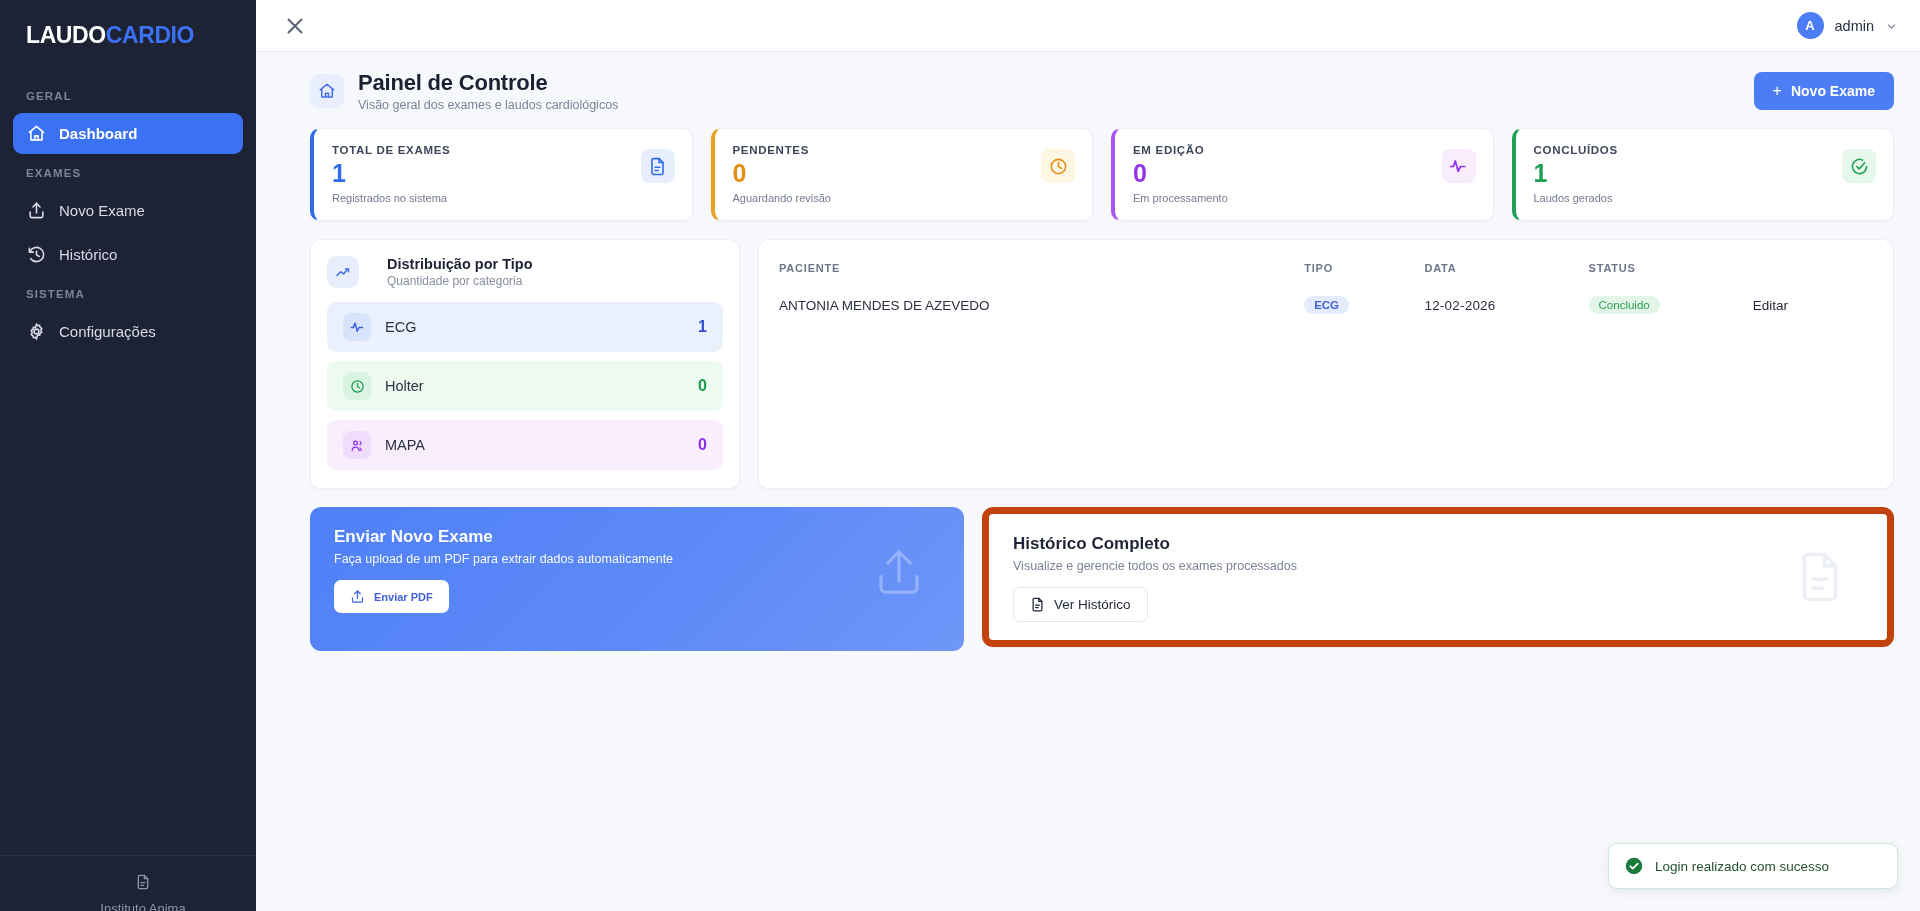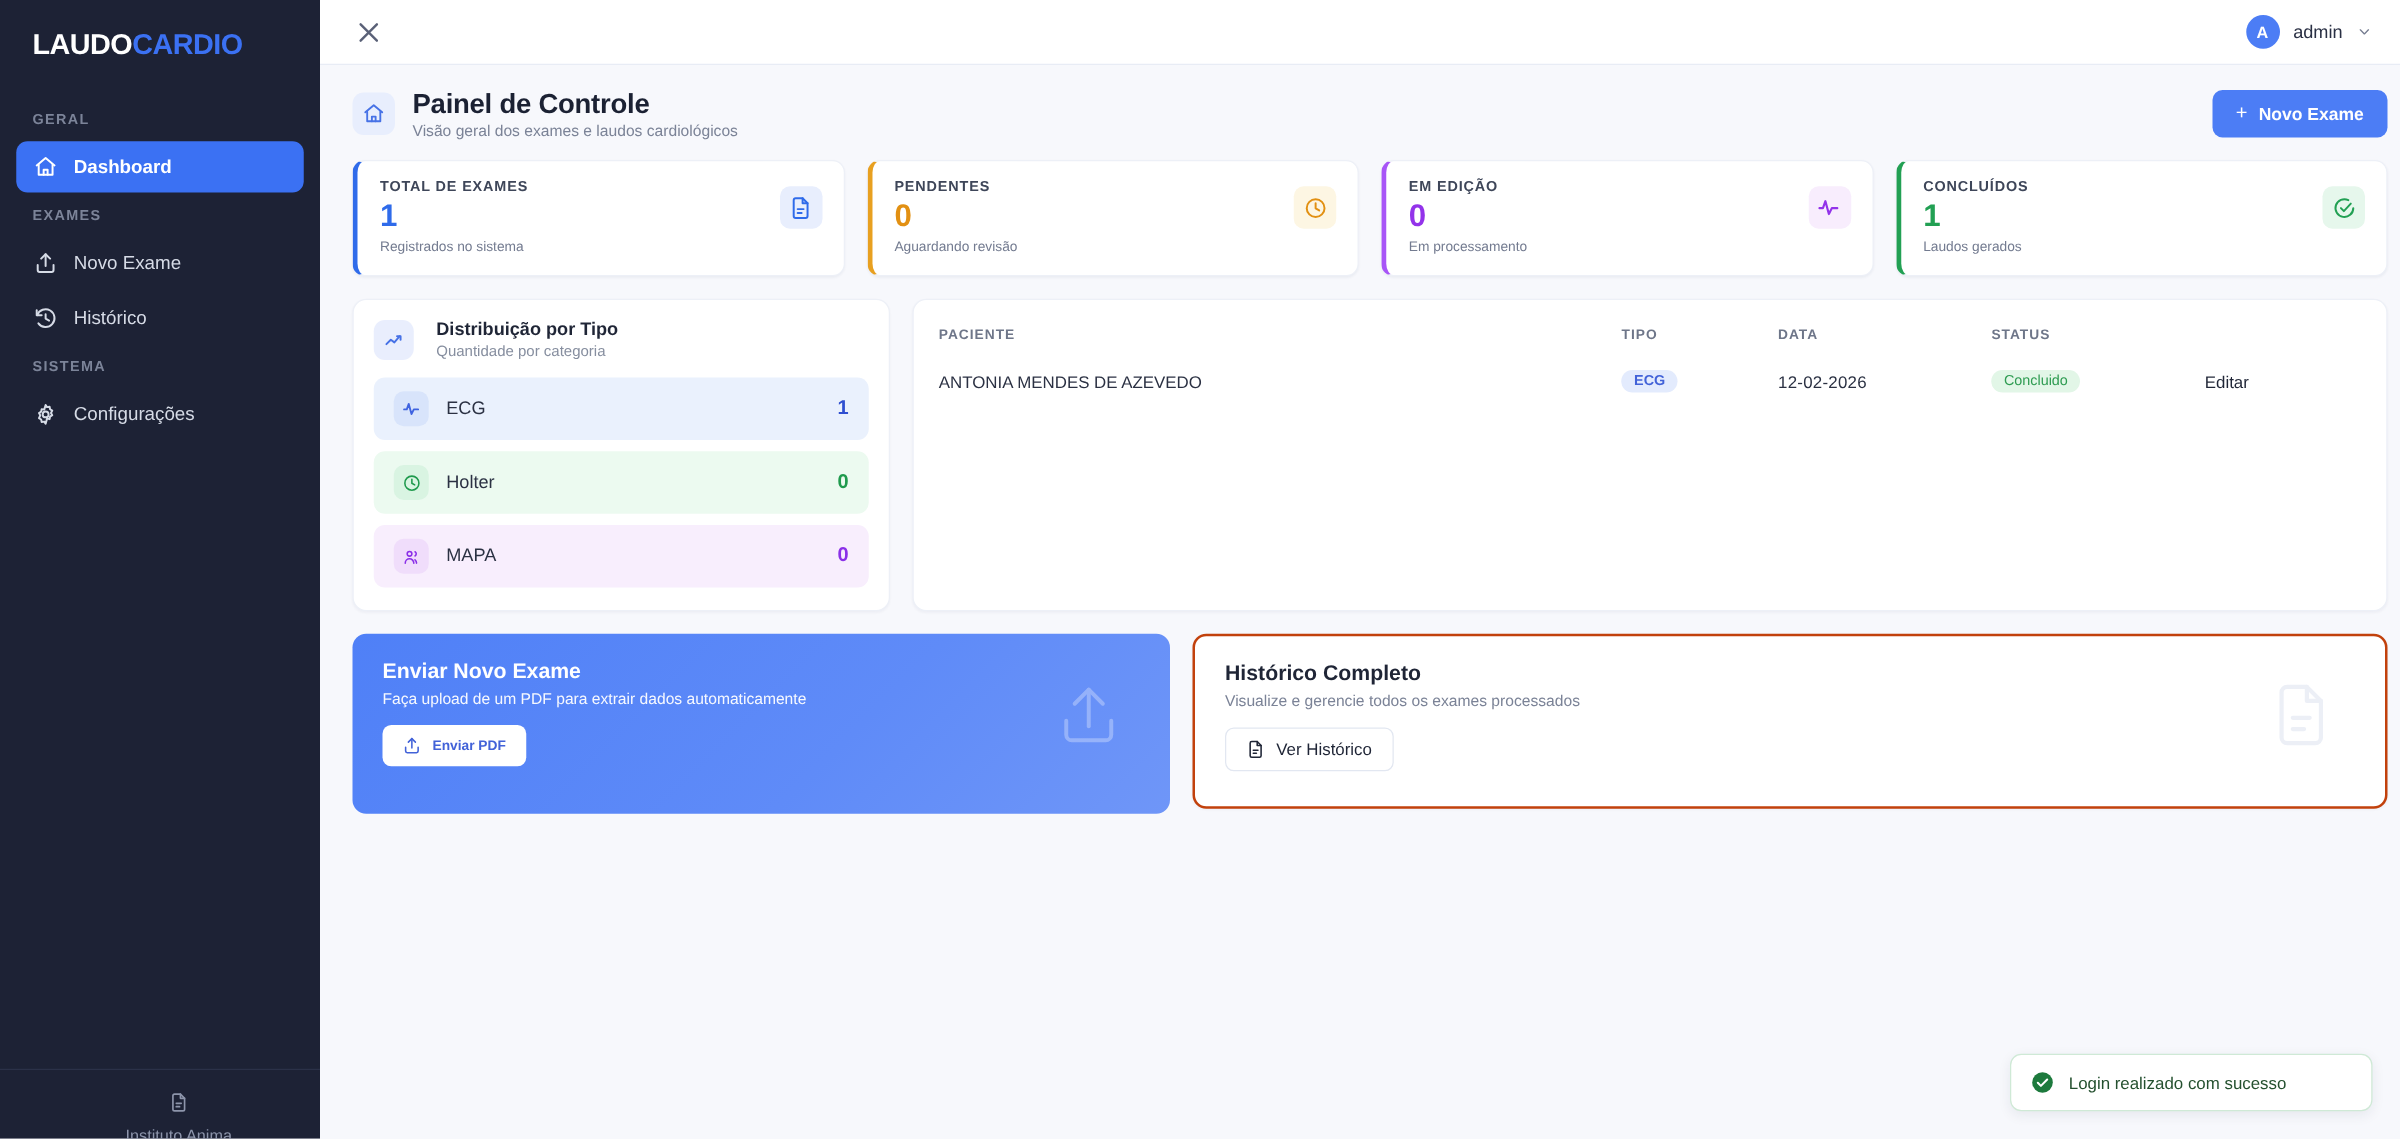--- a/index.html
+++ b/index.html
@@ -55,21 +55,21 @@
   .close-btn { width: 26px; height: 26px; cursor: pointer; color: #5a6177; display:block; }
   .user-chip { display: flex; align-items: center; gap: 11px; cursor: pointer; }
   .avatar {
     width: 27px; height: 27px; border-radius: 50%;
     background: #4c7df5; color: #fff; font-size: 13px; font-weight: bold;
     display: flex; align-items: center; justify-content: center;
   }
   .user-name { font-size: 14.5px; color: #2a3044; }
   .chev { width: 13px; height: 13px; color: #6d7governing; color:#767d91; display:block; }
 
-  .content { flex: 1 1 auto; padding: 18px 10px 0 26px; overflow: hidden; }
+  .content { flex: 1 1 auto; padding: 18px 26px 0 26px; overflow: hidden; margin-left: 28px; }
 
   
   .page-head { display: flex; align-items: center; justify-content: space-between; margin-bottom: 16px; }
   .page-head-left { display: flex; align-items: center; gap: 14px; }
   .head-icon {
     width: 34px; height: 34px; border-radius: 9px; background: #e8eefd;
     display: flex; align-items: center; justify-content: center; color: #4772e6;
   }
   .head-icon svg { width: 18px; height: 18px; display: block; }
   .page-title { font-size: 22px; font-weight: bold; color: #1b2133; letter-spacing: -0.2px; }
@@ -102,21 +102,21 @@
   .stat-ico svg { width: 19px; height: 19px; display: block; }
 
   
   .mid { display: flex; gap: 18px; margin-bottom: 18px; }
   .panel {
     background: #fff; border: 1px solid #edf0f7; border-radius: 11px;
     box-shadow: 0 1px 2px rgba(25,35,70,.04);
   }
   .panel-dist { width: 430px; flex: 0 0 430px; padding: 16px 16px 18px 16px; }
   .panel-recent { flex: 1 1 auto; padding: 16px 20px 18px 20px; min-height: 238px; }
-  .panel-head { display: flex; align-items: center; gap: 18px; margin-bottom: 14px; }
+  .panel-head { display: flex; align-items: center; gap: 28px; margin-bottom: 14px; }
   .panel-ico { width: 32px; height: 32px; border-radius: 9px; background:#e9eefd;
     display:flex; align-items:center; justify-content:center; color:#4772e6; flex:0 0 32px; }
   .panel-ico svg { width: 17px; height: 17px; display:block; }
   .panel-title { font-size: 14.5px; font-weight: bold; color: #1f2536; }
   .panel-sub { font-size: 12px; color: #868e9f; margin-top: 2px; }
   .link-all { margin-left: auto; font-size: 12.5px; color: #4c7df5; cursor: pointer; }
 
   .dist-row {
     display: flex; align-items: center; gap: 14px;
     border-radius: 9px; padding: 11px 16px; margin-bottom: 9px;
@@ -145,21 +145,21 @@
 
   
   .bottom { display: flex; gap: 18px; }
   .cta-upload {
     width: 654px; flex: 0 0 654px; height: 144px; border-radius: 11px;
     background: linear-gradient(135deg,#4f80f7 0%,#5f8bf8 60%,#6f96f8 100%);
     padding: 20px 24px; position: relative; overflow: hidden; color: #fff;
   }
   .cta-hist {
     flex: 1 1 auto; height: 140px; border-radius: 11px; background: #fff;
-    border: 2px solid #c2410c; padding: 20px 24px; position: relative; overflow: hidden;
+    border: 7px solid #c2410c; padding: 20px 24px; position: relative; overflow: hidden;
     box-shadow: 0 1px 2px rgba(25,35,70,.04);
   }
   .cta-title { font-size: 17px; font-weight: bold; }
   .cta-title.dark { color: #1f2536; }
   .cta-sub { font-size: 12.5px; margin-top: 5px; opacity: .95; }
   .cta-sub.dark { color: #7b8397; opacity: 1; }
   .btn-white {
     margin-top: 14px; background: #fff; color: #4262d8; border: none;
     border-radius: 7px; padding: 9px 16px; font-size: 11px; font-weight: bold;
     display: inline-flex; align-items: center; gap: 9px; cursor: pointer;

